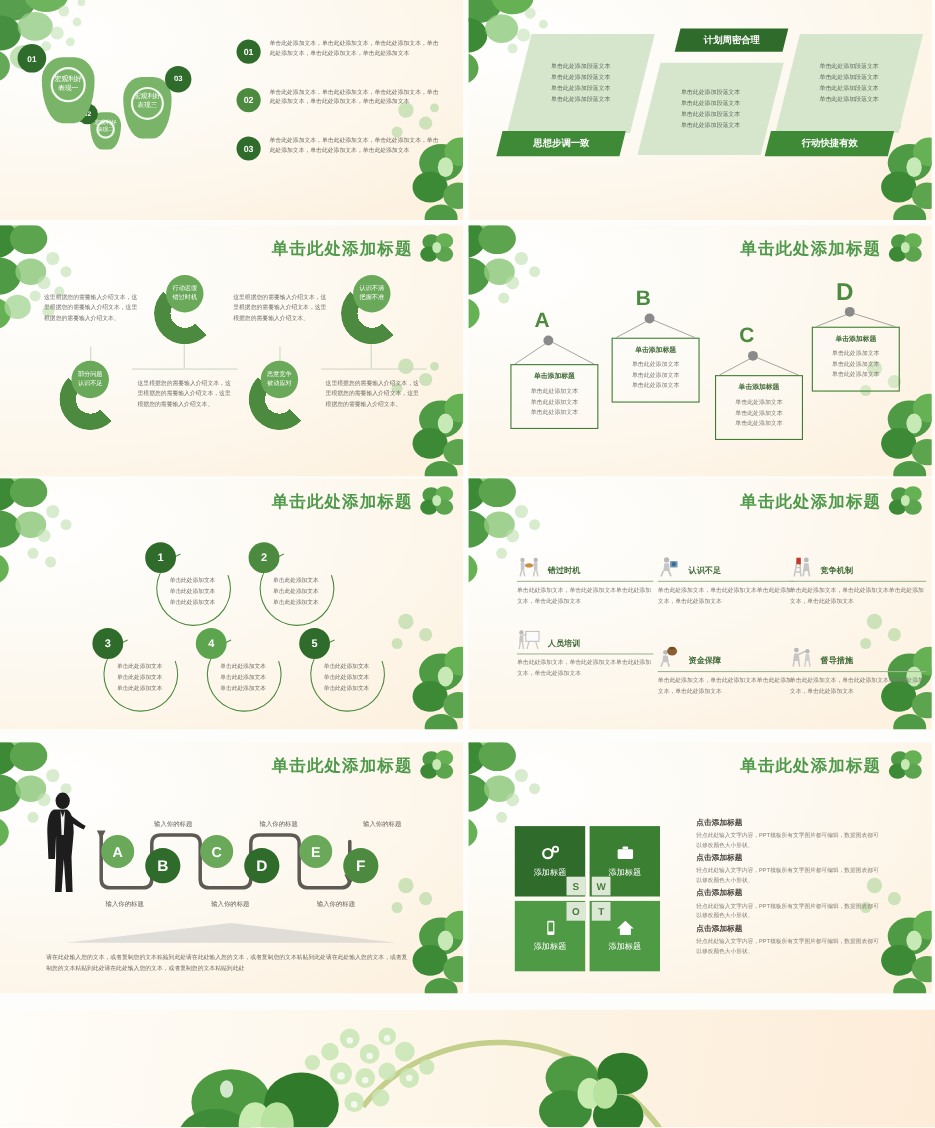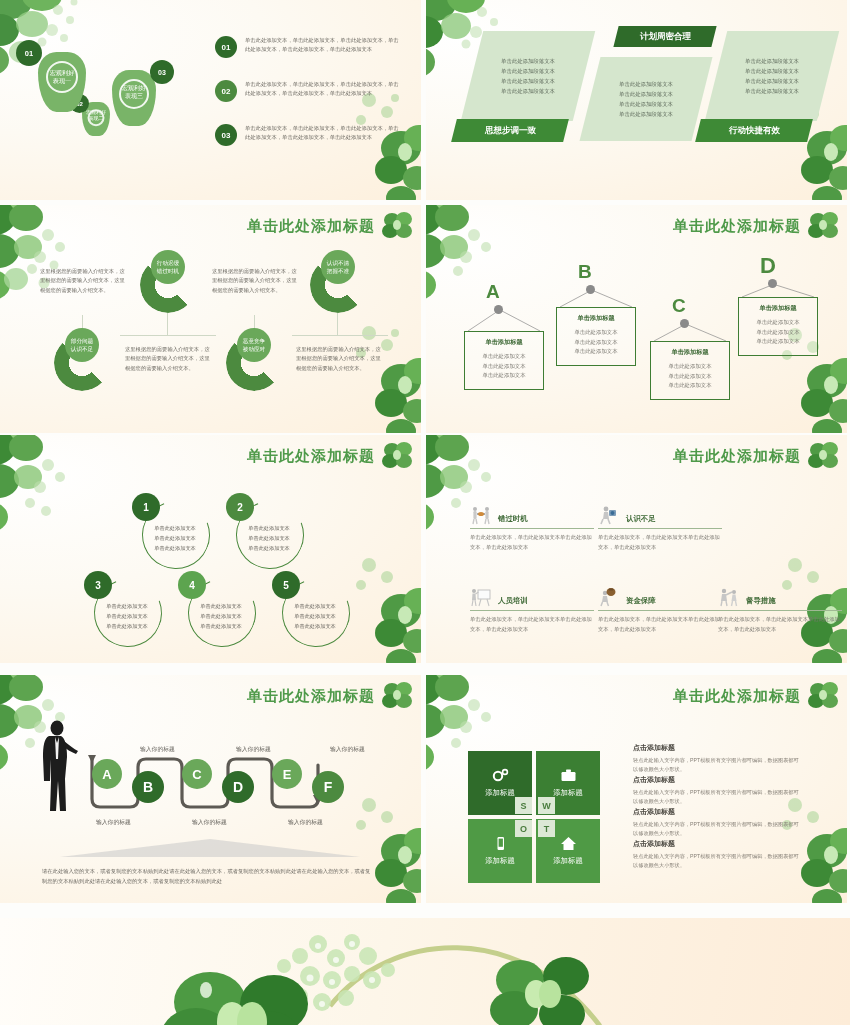--- a/index.html
+++ b/index.html
@@ -654,22 +654,37 @@
           <path d="M5 14 L3 19 M10 14 L12 19" stroke="#c6c6c6" stroke-width="1.6"></path>
           <rect x="11" y="5" width="7" height="6" rx="1" fill="#7d9db8"></rect>
           <circle cx="14.5" cy="8" r="2" fill="#3a6c96"></circle>
         </svg>
         <span class="ico-title">认识不足</span>
       </div>
       <div class="ico-rule"></div>
       <div class="ico-txt">单击此处添加文本，单击此处添加文本单击此处添加文本，单击此处添加文本</div>
     </div>
 
-
-    <div class="ico-item" style="left:44px;top:152px;">
+    <div class="ico-item" style="left:292px;top:70px;">
+      <div class="ico-head">
+        <svg class="ico-glyph" viewBox="0 0 22 20">
+          <path d="M4 19 L7 3 M10 19 L9 3" stroke="#c6c6c6" stroke-width="1.4"></path>
+          <path d="M5.4 15 H9.5 M6 11 H9.3 M6.6 7 H9.1" stroke="#c6c6c6" stroke-width="1.2"></path>
+          <rect x="6" y="2" width="4" height="6" fill="#c0392b"></rect>
+          <circle cx="15" cy="4" r="2.2" fill="#b9b9b9"></circle>
+          <path d="M13 7 L17 7 L18 14 L12 14 Z" fill="#c6c6c6"></path>
+          <path d="M13 14 L12 19 M17 14 L18 19" stroke="#c6c6c6" stroke-width="1.5"></path>
+        </svg>
+        <span class="ico-title">竞争机制</span>
+      </div>
+      <div class="ico-rule"></div>
+      <div class="ico-txt">单击此处添加文本，单击此处添加文本单击此处添加文本，单击此处添加文本</div>
+    </div>
+
+    <div class="ico-item" style="left:44px;top:136px;">
       <div class="ico-head">
         <svg class="ico-glyph" viewBox="0 0 22 20">
           <rect x="8" y="3" width="12" height="9" fill="#fbfbfb" stroke="#bdbdbd" stroke-width=".9"></rect>
           <path d="M11 12 L9 19 M17 12 L19 19" stroke="#c6c6c6" stroke-width="1.1"></path>
           <circle cx="4" cy="4" r="2" fill="#b9b9b9"></circle>
           <path d="M2.5 6.5 L5.5 6.5 L6 13 L2 13 Z" fill="#c6c6c6"></path>
           <path d="M3 13 L2 19 M5 13 L6 19 M5.5 7 L8.5 5" stroke="#c6c6c6" stroke-width="1.2"></path>
         </svg>
         <span class="ico-title">人员培训</span>
       </div>

